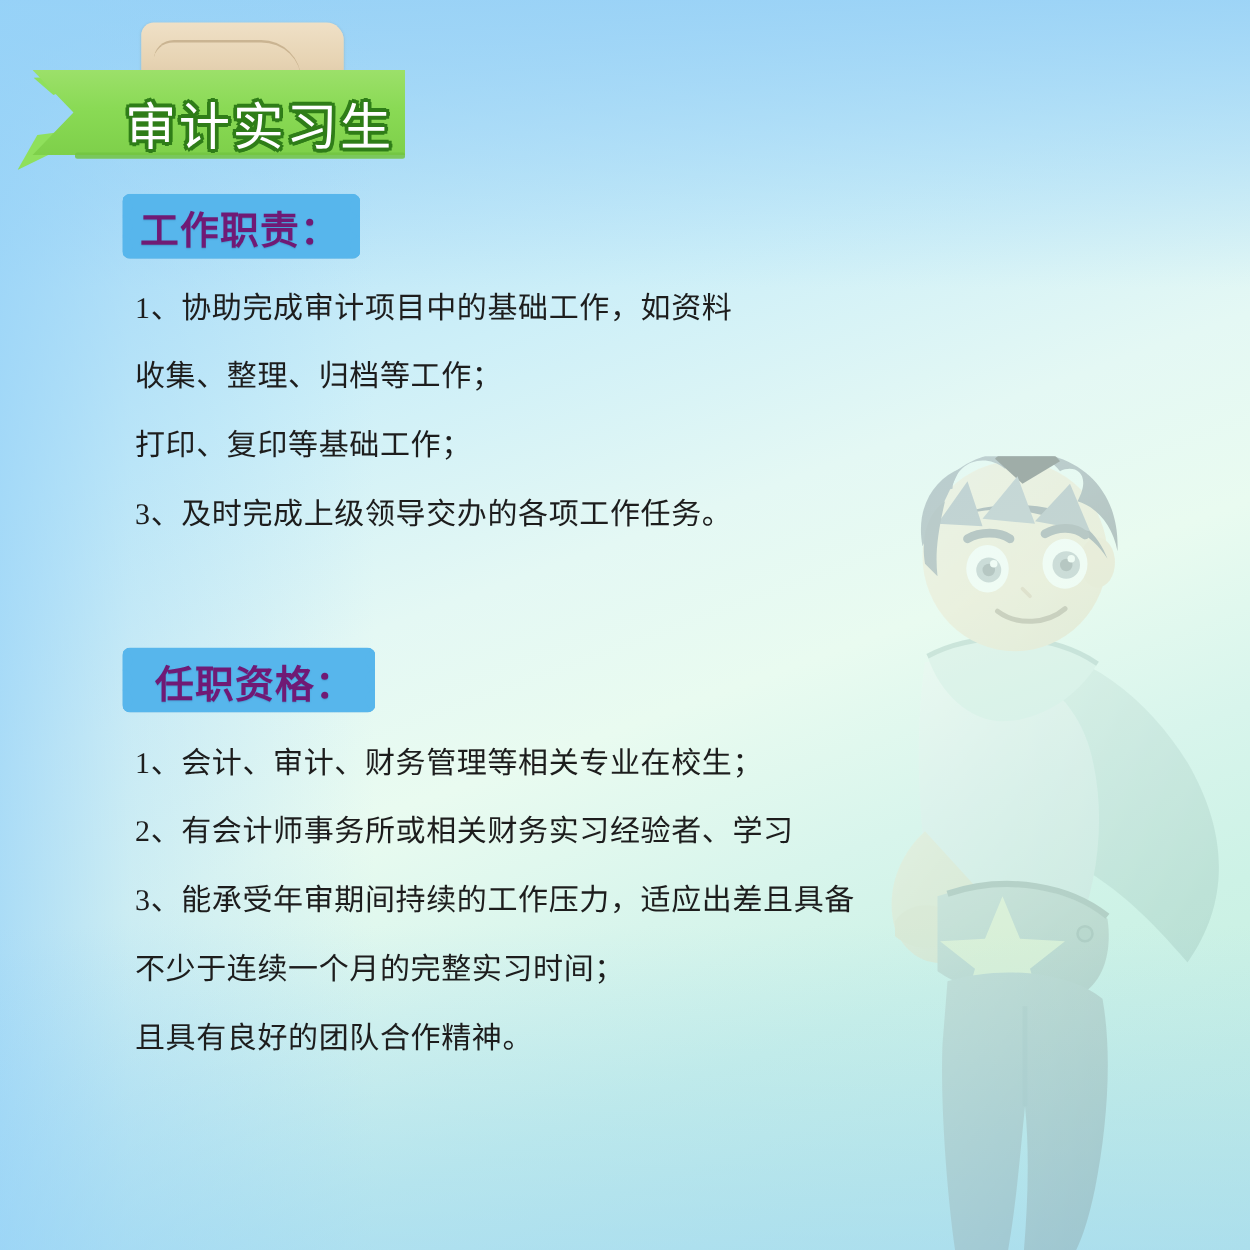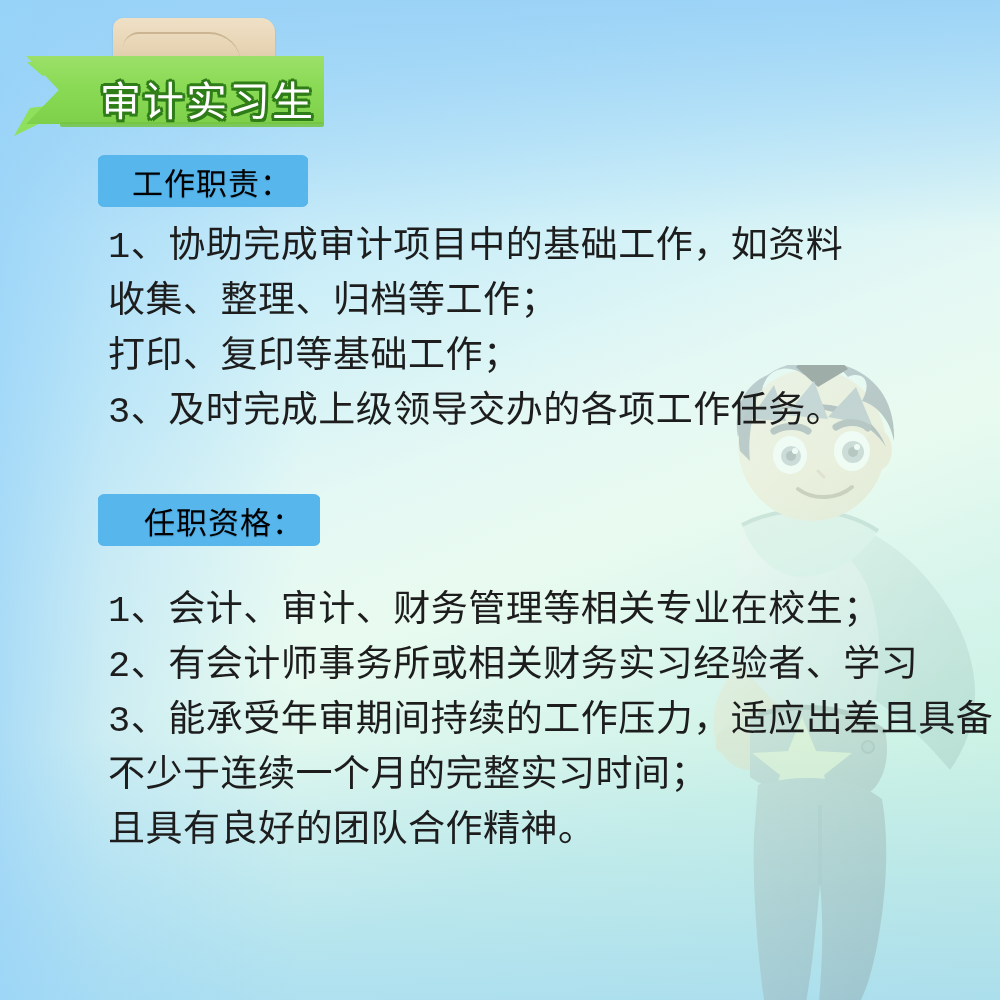--- a/index.html
+++ b/index.html
@@ -101,47 +101,46 @@
     border-radius:6px;
     box-shadow:0 2px 4px rgba(70,140,190,.30);
     
     -webkit-mask-image:
       radial-gradient(circle 7px at 0px 10px, transparent 98%, #000 100%),
       radial-gradient(circle 7px at 0px 26px, transparent 98%, #000 100%),
       radial-gradient(circle 7px at 0px 42px, transparent 98%, #000 100%),
       linear-gradient(#000,#000);
   }
   .section-head span{
-    font-size:31px;font-weight:normal;color:#000000;letter-spacing:1px;
+    font-size:31px;font-weight:bold;color:#701a75;letter-spacing:1px;
     white-space:nowrap;
     text-shadow:0 1px 1px rgba(40,110,160,.35);
-    margin-left:20px;
   }
   .wave-l,.wave-r{position:absolute;top:0;width:10px;height:52px;}
   .wave-l{left:-9px;}
   .wave-r{right:-9px;}
   .wave-l i,.wave-r i{
     position:absolute;width:16px;height:16px;border-radius:50%;
     background:#57b6ec;display:block;
   }
   .wave-l i:nth-child(1){left:1px;top:2px;}
   .wave-l i:nth-child(2){left:1px;top:18px;}
   .wave-l i:nth-child(3){left:1px;top:34px;}
   .wave-r i:nth-child(1){right:1px;top:2px;}
   .wave-r i:nth-child(2){right:1px;top:18px;}
   .wave-r i:nth-child(3){right:1px;top:34px;}
 
   #head-duties{left:98px;top:155px;}
-  #head-quals{left:98px;top:494px;padding-left:26px;}
+  #head-quals{left:98px;top:518px;padding-left:26px;}
 
   
   .body-text{
     position:absolute;left:108px;
-    font-family:Liberation Mono, monospace;
-    font-size:37px;color:#1d1d1d;line-height:55px;
+    font-family:Liberation Serif, serif;
+    font-size:24px;color:#1d1d1d;line-height:55px;
     letter-spacing:0.5px;white-space:nowrap;
   }
   #duties-lines{top:220px;}
   #quals-lines{top:584px;}
   .body-text .ln{display:block;height:55px;}
 </style>
 </head>
 <body>
 
 <div class="poster">

